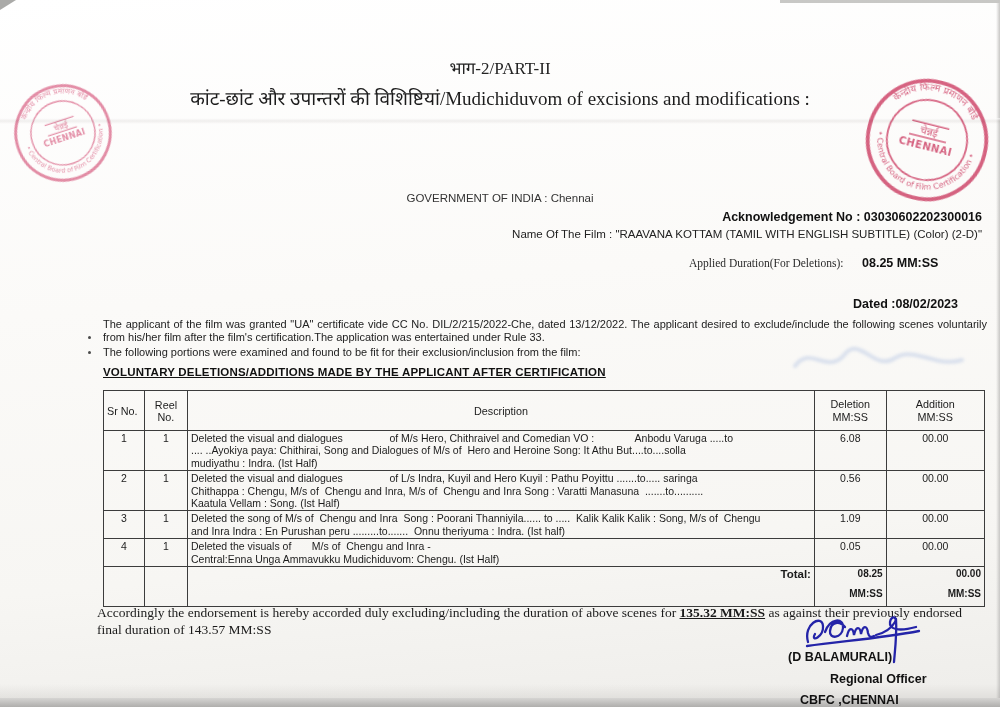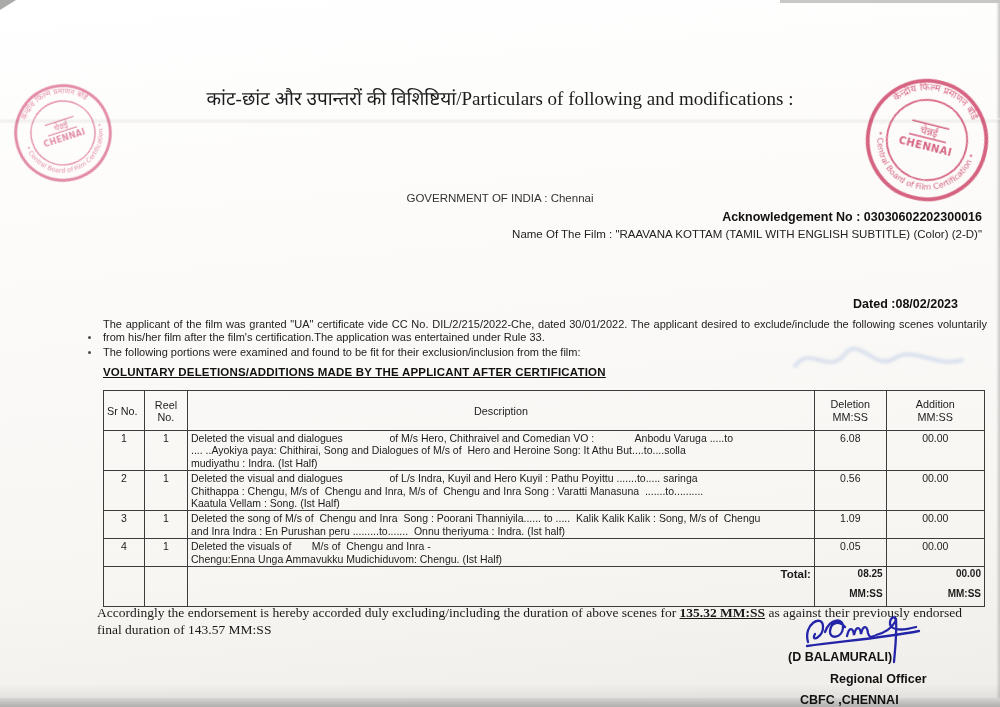--- a/index.html
+++ b/index.html
@@ -127,28 +127,33 @@
       <line x1="52" y1="68" x2="88" y2="68" stroke-width="1.4"></line>
     </g>
     <g fill="#d34e72" font-family="DejaVu Sans, sans-serif">
       <text font-size="9"><textPath href="#s2-top" startOffset="50%" text-anchor="middle">केन्द्रीय फिल्म प्रमाणन बोर्ड</textPath></text>
       <text font-size="7.6"><textPath href="#s2-bot" startOffset="50%" text-anchor="middle">• Central Board of Film Certification •</textPath></text>
       <text x="70" y="65" text-anchor="middle" font-size="10">चेन्नई</text>
       <text x="70" y="79" text-anchor="middle" font-size="9.5" font-weight="bold" letter-spacing="0.5">CHENNAI</text>
     </g>
   </svg>
 
-  <div class="doc-subtitle">कांट-छांट और उपान्तरों की विशिष्टियां/Particulars of following and modifications :</div>
+  <div class="part-title">भाग-2/PART-II</div>
+  <div class="doc-subtitle">कांट-छांट और उपान्तरों की विशिष्टियां/Mudichiduvom of excisions and modifications :</div>
   <div class="board-subtitle">GOVERNMENT OF INDIA : Chennai</div>
 
   <div class="ack-line">Acknowledgement No : 03030602202300016</div>
   <div class="film-line">Name Of The Film : "RAAVANA KOTTAM (TAMIL WITH ENGLISH SUBTITLE) (Color) (2-D)"</div>
+  <div class="dur-row dur-1">
+    <span class="lbl">Applied Duration(For Deletions):</span>
+    <span class="val">08.25 MM:SS</span>
+  </div>
   <div class="dated-line">Dated :08/02/2023</div>
 
-  <div class="intro">The applicant of the film was granted "UA" certificate vide CC No. DIL/2/215/2022-Che, dated 30/01/2022. The applicant desired to exclude/include the following scenes voluntarily from his/her film after the film's certification.The application was entertained under Rule 33.</div>
+  <div class="intro">The applicant of the film was granted "UA" certificate vide CC No. DIL/2/215/2022-Che, dated 13/12/2022. The applicant desired to exclude/include the following scenes voluntarily from his/her film after the film's certification.The application was entertained under Rule 33.</div>
   <div class="followup">The following portions were examined and found to be fit for their exclusion/inclusion from the film:</div>
   <div class="section-heading">VOLUNTARY DELETIONS/ADDITIONS MADE BY THE APPLICANT AFTER CERTIFICATION</div>
 
   <div class="tbl-wrap">
     <table class="del-table">
       <colgroup>
         <col class="col-sr">
           <col class="col-reel">
           <col class="col-desc">
           <col class="col-del">
@@ -191,21 +196,21 @@
         <td class="td-center">1</td>
         <td class="td-desc">Deleted the song of M/s of  Chengu and Inra  Song : Poorani Thanniyila...... to .....  Kalik Kalik Kalik : Song, M/s of  Chengu
 and Inra Indra : En Purushan peru .........to.......  Onnu theriyuma : Indra. (Ist half)</td>
         <td class="td-center">1.09</td>
         <td class="td-center">00.00</td>
       </tr>
       <tr>
         <td class="td-center">4</td>
         <td class="td-center">1</td>
         <td class="td-desc">Deleted the visuals of       M/s of  Chengu and Inra -
-Chengu:Enna Unga Ammavukku Mudichiduvom: Chengu. (Ist Half)</td>
+Central:Enna Unga Ammavukku Mudichiduvom: Chengu. (Ist Half)</td>
         <td class="td-center">0.05</td>
         <td class="td-center">00.00</td>
       </tr>
       <tr style="height:40px;">
         <td></td>
         <td></td>
         <td class="total-desc">Total:</td>
         <td class="total-val">
           <span>08.25</span>
           <span class="unit">MM:SS</span>

